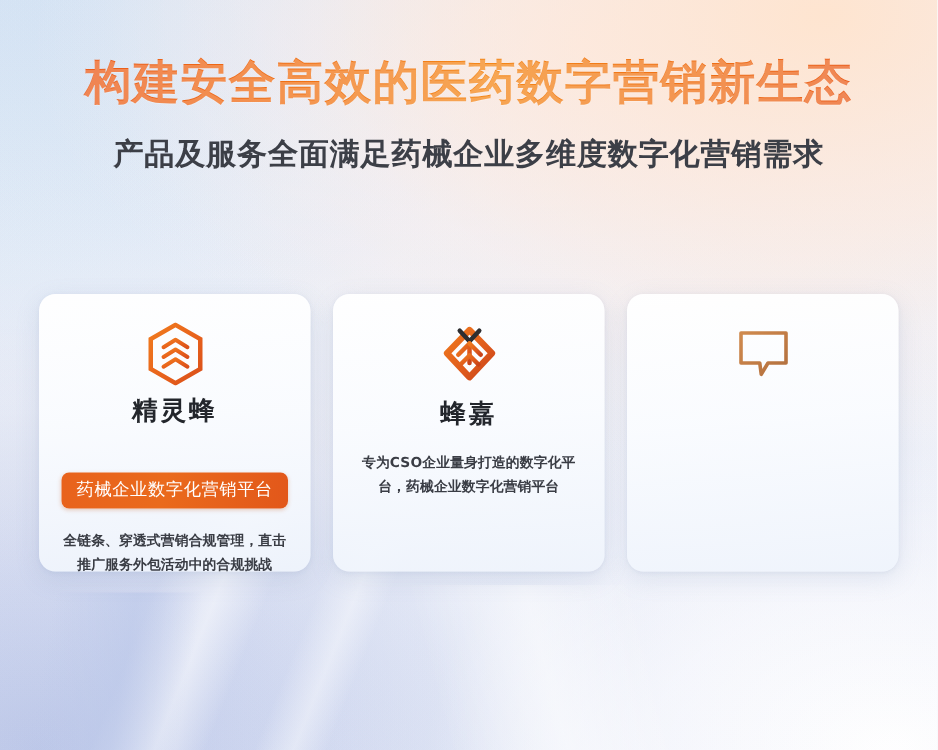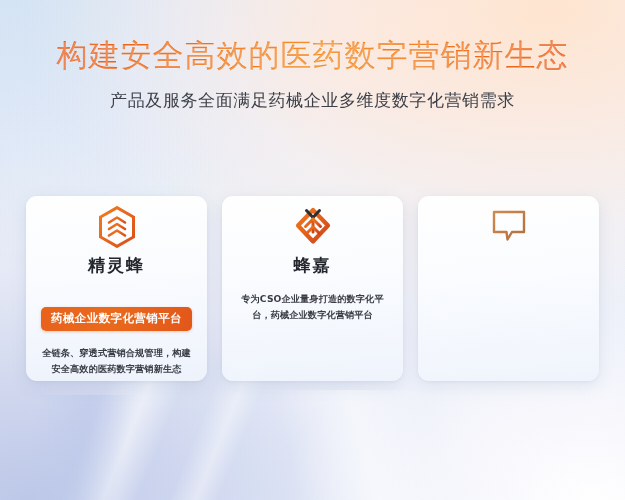--- a/index.html
+++ b/index.html
@@ -70,35 +70,35 @@
   
   .headline-block {
     position: absolute;
     top: 38px;
     left: 0;
     width: 625px;
     text-align: center;
   }
   .headline {
     font-size: 31px;
-    font-weight: normal;
+    font-weight: bold;
     letter-spacing: 1px;
     line-height: 1.1;
     background: linear-gradient(97deg, #e8541e 0%, #ef6a14 26%, #f4881a 52%, #ef7016 74%, #e8531f 100%);
     -webkit-background-clip: text;
     background-clip: text;
     color: transparent;
     -webkit-text-fill-color: transparent;
     text-shadow: 0 1px 0 rgba(255,255,255,0.25);
     white-space: nowrap;
   }
   .subhead {
     margin-top: 17px;
-    font-size: 17px;
-    font-weight: normal;
+    font-size: 20px;
+    font-weight: bold;
     color: #3c3f47;
     letter-spacing: 0.6px;
     white-space: nowrap;
   }
 
   
   .cards {
     position: absolute;
     top: 196px;
     left: 26px;
@@ -109,21 +109,21 @@
   .card {
     position: relative;
     width: 181px;
     height: 185px;
     border-radius: 11px;
     background: linear-gradient(175deg, rgba(255,255,255,0.97) 0%, rgba(250,252,255,0.95) 45%, rgba(239,244,252,0.93) 100%);
     box-shadow: 0 5px 16px rgba(120, 140, 180, 0.16), 0 1px 3px rgba(120,140,180,0.10);
     display: flex;
     flex-direction: column;
     align-items: center;
-    padding-top: 7px;
+    padding-top: 17px;
     box-sizing: border-box;
   }
   .card-icon {
     height: 44px;
     display: flex;
     align-items: center;
     justify-content: center;
     margin-top: 2px;
   }
   .card-title {
@@ -135,21 +135,21 @@
     white-space: nowrap;
   }
   .card-badge {
     margin-top: 30px;
     display: inline-block;
     padding: 4px 10px 5px;
     border-radius: 5px;
     background: linear-gradient(100deg, #e8621c 0%, #ea6a1c 45%, #e2571a 100%);
     color: #ffffff;
     font-size: 11.5px;
-    font-weight: bold;
+    font-weight: normal;
     letter-spacing: 0.4px;
     white-space: nowrap;
     box-shadow: 0 1px 3px rgba(200, 90, 25, 0.3);
   }
   .card-desc {
     margin-top: 14px;
     width: 150px;
     font-size: 9.2px;
     font-weight: bold;
     line-height: 1.75;
@@ -186,21 +186,21 @@
             </linearGradient>
           </defs>
           <path d="M19 1.6 L35.5 11 L35.5 31 L19 40.4 L2.5 31 L2.5 11 Z" fill="none" stroke="url(#hexgrad)" stroke-width="3"></path>
           <path d="M11 16.5 L19 11.5 L27 16.5" fill="none" stroke="url(#hexgrad)" stroke-width="2.6" stroke-linecap="round" stroke-linejoin="round"></path>
           <path d="M11 23 L19 18 L27 23" fill="none" stroke="url(#hexgrad)" stroke-width="2.6" stroke-linecap="round" stroke-linejoin="round"></path>
           <path d="M11 29.5 L19 24.5 L27 29.5" fill="none" stroke="url(#hexgrad)" stroke-width="2.6" stroke-linecap="round" stroke-linejoin="round"></path>
         </svg>
       </div>
       <div class="card-title">精灵蜂</div>
       <div class="card-badge">药械企业数字化营销平台</div>
-      <div class="card-desc">全链条、穿透式营销合规管理，构建安全高效的医药数字营销新生态</div>
+      <div class="card-desc">全链条、穿透式营销合规管理，直击推广服务外包活动中的合规挑战</div>
     </div>
 
     <div class="card">
       <div class="card-icon">
         <svg width="40" height="42" viewBox="0 0 40 42" aria-hidden="true">
           <defs>
             <linearGradient id="dmgrad" x1="0" y1="0" x2="1" y2="1">
               <stop offset="0%" stop-color="#ef7a1e"></stop>
               <stop offset="60%" stop-color="#e05b1c"></stop>
               <stop offset="100%" stop-color="#c8431a"></stop>

